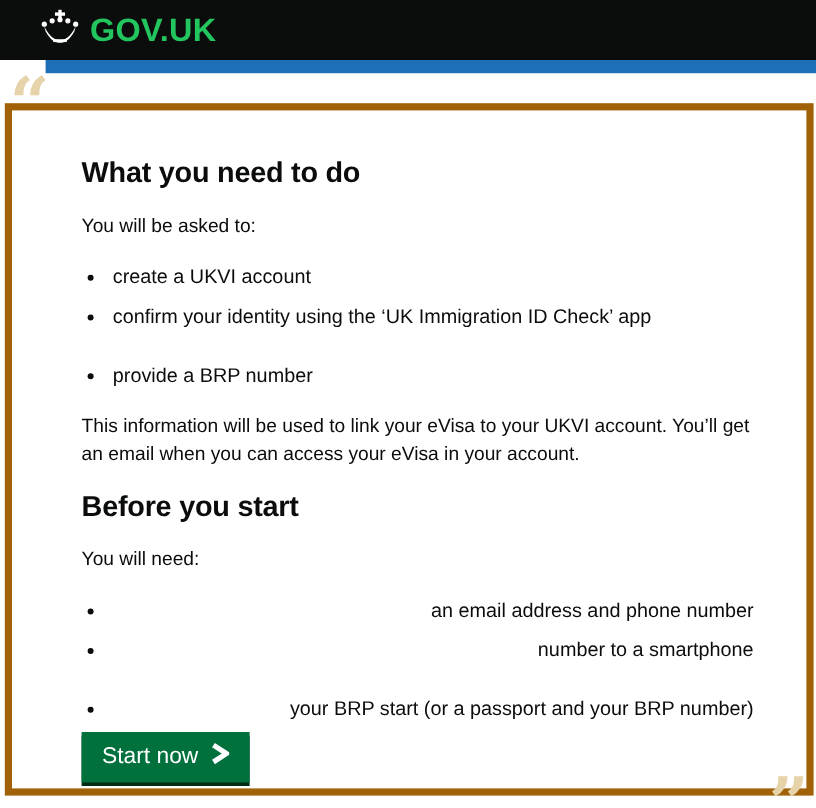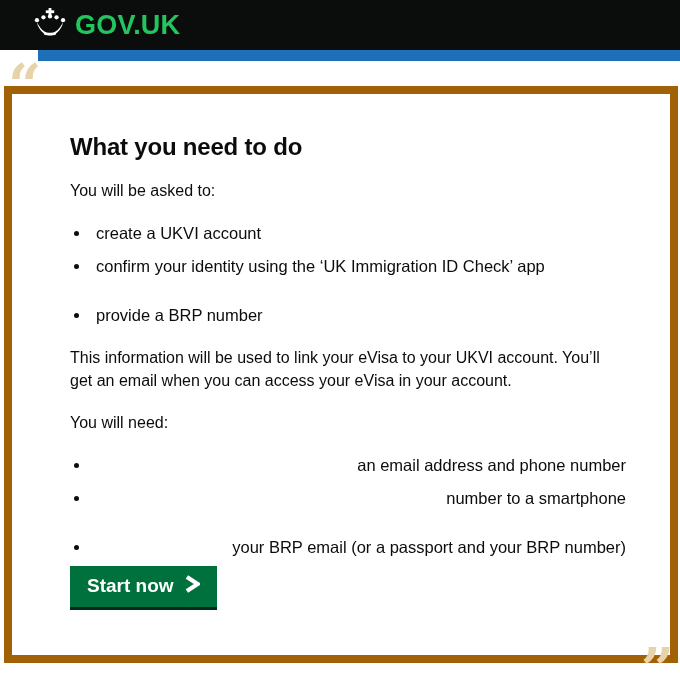--- a/index.html
+++ b/index.html
@@ -41,21 +41,21 @@
   .blue-bar {
     height: 11px;
     margin-left: 38px;
     background: #1d70b8;
   }
 
   
   .content-box {
     margin: 25px 2px 0 4px;
     height: 577px;
-    border: 8px solid #a16207;
+    border: 6px solid #a16207;
     background: #ffffff;
     padding: 40px 44px 0 58px;
     overflow: hidden;
   }
   .quote-mark {
     position: absolute;
     font-family: "DejaVu Serif", "Liberation Serif", serif;
     font-weight: 700;
     font-size: 58px;
     line-height: 1;
@@ -97,21 +97,21 @@
   
   .start-button {
     display: inline-flex;
     align-items: center;
     gap: 11px;
     background: #00703c;
     color: #ffffff;
     border: none;
     font-family: inherit;
     font-size: 19px;
-    font-weight: 700;
+    font-weight: 400;
     padding: 8px 17px 9px 17px;
     box-shadow: 0 3px 0 #002d18;
     cursor: pointer;
   }
   .start-button .chevron { display: inline-block; margin-top: 1px; }
 </style>
 </head>
 <body>
 
 <header class="govuk-header">
@@ -147,27 +147,28 @@
   <p class="intro">You will be asked to:</p>
 
   <ul>
     <li>create a UKVI account</li>
     <li>confirm your identity using the ‘UK Immigration ID Check’ app</li>
     <li>provide a BRP number</li>
   </ul>
 
   <p class="note">This information will be used to link your eVisa to your UKVI account. You’ll get an email when you can access your eVisa in your account.</p>
 
+  <h2 class="second">Before you start</h2>
 
   <p class="intro">You will need:</p>
 
   <ul class="second">
     <li>an email address and phone number</li>
     <li>number to a smartphone</li>
-    <li>your BRP email (or a passport and your BRP number)</li>
+    <li>your BRP start (or a passport and your BRP number)</li>
   </ul>
 
   <button class="start-button">
     <span>Start now</span>
     <span class="chevron">
       <svg width="15" height="18" viewBox="0 0 16 18" aria-hidden="true">
         <path d="M2 1.5 L13.5 9 L2 16.5" stroke="#ffffff" stroke-width="4.6" fill="none"></path>
       </svg>
     </span>
   </button>

